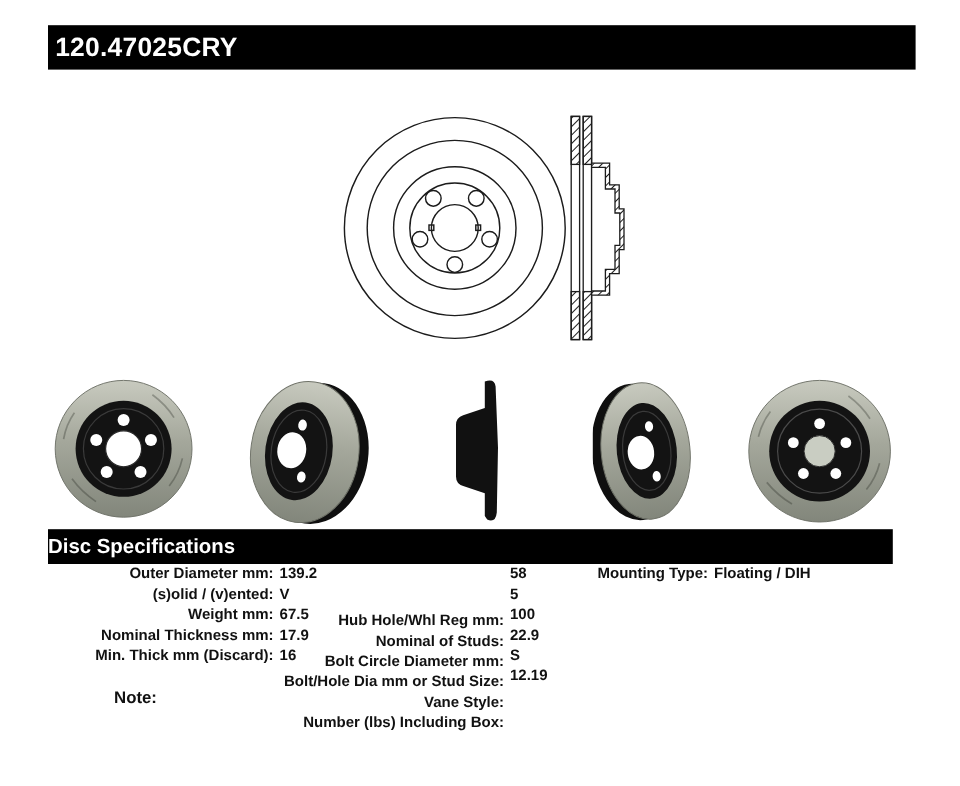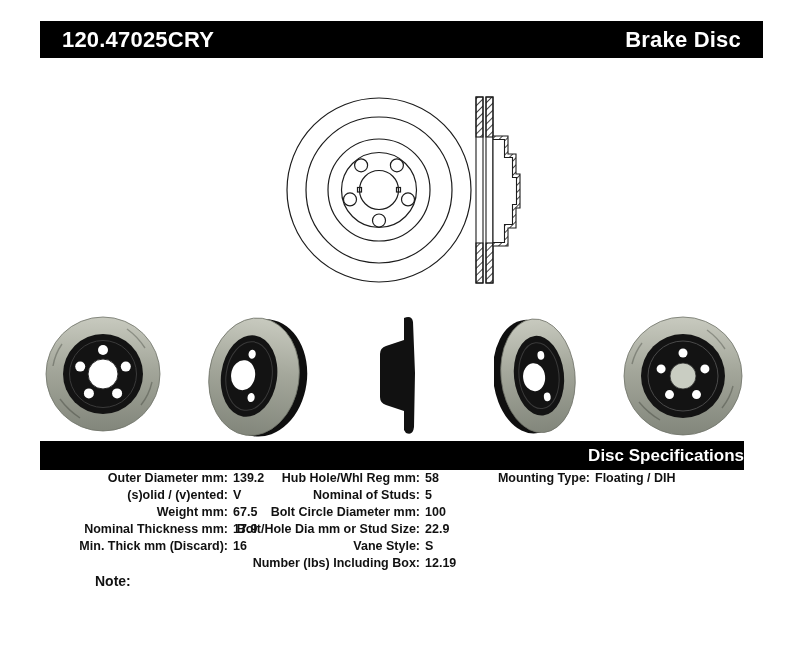--- a/index.html
+++ b/index.html
@@ -6,34 +6,34 @@
     --bar-bg:#000000; --bar-text:#ffffff; --page-bg:#ffffff; --text-color:#111111;
     --line-color:#1c1c1c; --disc-black:#131313; --disc-gray:#a6a99d;
     --hole-white:#ffffff; --hub-gray:#c9cdc2;
   }
   html,body{margin:0;padding:0;background:#fff;}
   .page{position:relative;width:800px;height:655px;background:var(--page-bg);
         font-family:"Liberation Sans",sans-serif;color:var(--text-color);overflow:hidden;}
 
   .header-bar{position:absolute;left:40px;top:21px;width:723px;height:37px;
         background:var(--bar-bg);color:var(--bar-text);display:flex;
-        justify-content:space-between;align-items:center;padding:0 22px;box-sizing:border-box;}
+        justify-content:space-between;align-items:center;padding:0 6px;box-sizing:border-box;}
   .header-bar span{font-size:22px;font-weight:bold;letter-spacing:.2px;}
 
   .spec-bar{position:absolute;left:40px;top:441px;width:704px;height:29px;
         background:var(--bar-bg);color:var(--bar-text);display:flex;
-        justify-content:flex-end;align-items:center;}
+        justify-content:flex-start;align-items:center;}
   .spec-bar span{font-size:17px;font-weight:bold;}
 
   .spec-col{position:absolute;top:470px;}
   .spec-col .row{display:flex;height:17px;line-height:17px;font-size:12.5px;font-weight:bold;}
   .spec-col .lbl{text-align:right;flex:0 0 auto;}
   .spec-col .val{text-align:left;margin-left:5px;white-space:nowrap;}
   .col-left{left:40px;width:240px;}   .col-left .lbl{width:188px;}
-  .col-mid{left:230px;width:280px;}   .col-mid .lbl{width:190px;}
+  .col-mid{left:230px;width:280px;}   .col-mid .lbl{width:190px;margin-top:39px;}
   .col-right{left:492px;width:250px;} .col-right .lbl{width:98px;}
 
   .note{position:absolute;left:95px;top:573px;font-size:14px;font-weight:bold;}
 
   .fig{position:absolute;}
   svg{display:block;}
 </style>
 </head>
 <body>
 
@@ -47,21 +47,20 @@
         <stop offset="1" stop-color="#82867b"></stop>
       </linearGradient>
       <pattern id="hatch" width="5" height="5" patternUnits="userSpaceOnUse" patternTransform="rotate(45)">
         <line x1="0" y1="0" x2="0" y2="5" stroke="#111" stroke-width="1.6"></line>
       </pattern>
     </defs>
   </svg>
 
   <div class="header-bar">
     <span>120.47025CRY</span>
-    <span>Brake Disc</span>
   </div>
 
   <div class="fig" style="left:283px;top:92px">
     <svg width="192" height="196" viewBox="0 0 192 196">
       <g fill="none" stroke="var(--line-color)" stroke-width="1.2">
         <circle cx="96" cy="98" r="92"></circle>
         <circle cx="96" cy="98" r="73"></circle>
         <circle cx="96" cy="98" r="51"></circle>
         <circle cx="96" cy="98" r="37.5"></circle>
         <circle cx="96" cy="98" r="19.5"></circle>

